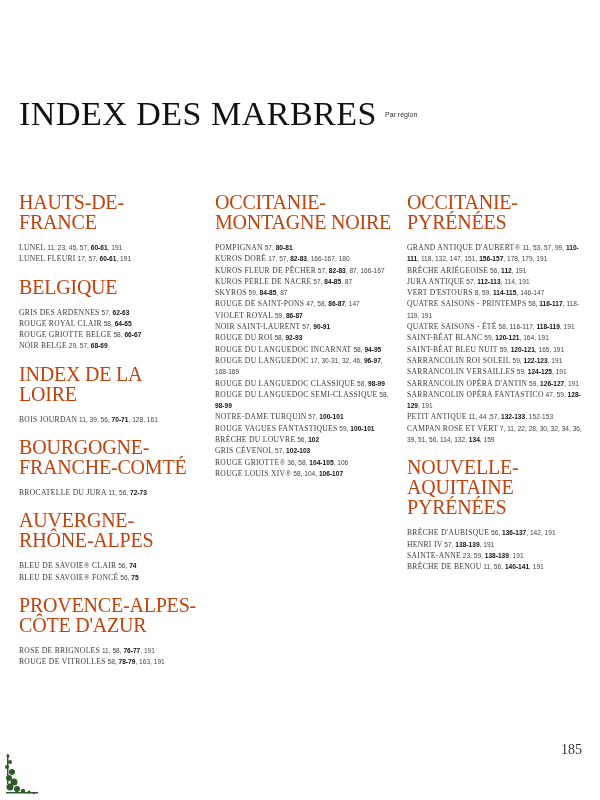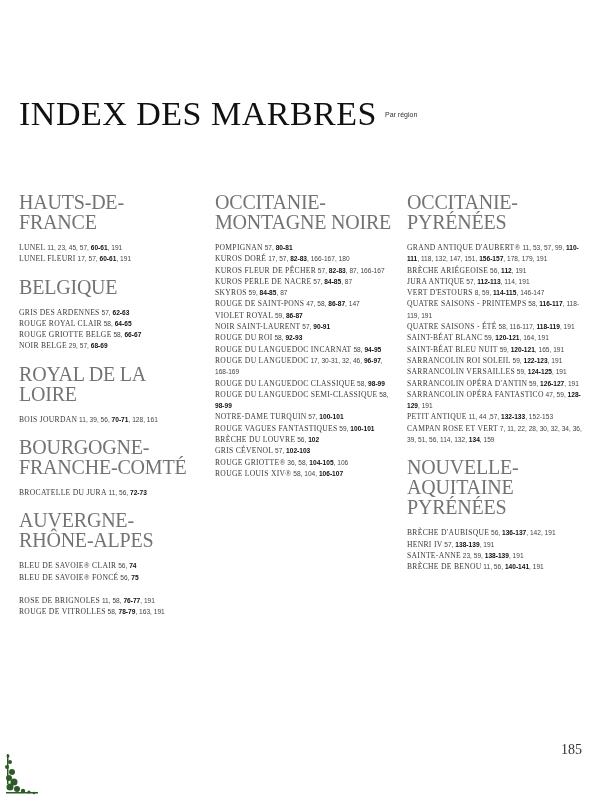--- a/index.html
+++ b/index.html
@@ -14,21 +14,21 @@
   }
   .subtitle {
     font-family: "Liberation Sans", sans-serif; font-size: 7px; margin-left: 8px; color: #333;
   }
   .col { position: absolute; top: 192px; }
   .col1 { left: 19px; width: 180px; }
   .col2 { left: 215px; width: 180px; }
   .col3 { left: 407px; width: 180px; }
   .region {
     font-family: "Liberation Serif", "DejaVu Serif", serif;
-    font-size: 20px; line-height: 20px; color: #737373; margin: 0 0 10px 0; font-weight: normal;
+    font-size: 20px; line-height: 20px; color: #c2410c; margin: 0 0 10px 0; font-weight: normal;
     white-space: pre-line; letter-spacing: -0.2px;
   }
   .section { margin-bottom: 12px; }
   .entry {
     font-size: 7.3px; line-height: 11.3px; color: #333;
   }
   .entry .name {
     font-family: "Liberation Serif", "DejaVu Serif", serif; font-size: 7.6px; letter-spacing: 0.3px; color: #3a3a3a;
   }
   .entry .pg { font-family: "Liberation Sans", sans-serif; font-size: 6.6px; color: #444; }
@@ -54,35 +54,37 @@
       <div class="entry"><span class="name">LUNEL FLEURI</span> <span class="pg">17, 57, </span><span class="pg b">60-61</span><span class="pg">, 191</span></div>
     </div>
     <div class="section">
       <h2 class="region">BELGIQUE</h2>
       <div class="entry"><span class="name">GRIS DES ARDENNES</span> <span class="pg">57, </span><span class="pg b">62-63</span></div>
       <div class="entry"><span class="name">ROUGE ROYAL CLAIR</span> <span class="pg">58, </span><span class="pg b">64-65</span></div>
       <div class="entry"><span class="name">ROUGE GRIOTTE BELGE</span> <span class="pg">58, </span><span class="pg b">66-67</span></div>
       <div class="entry"><span class="name">NOIR BELGE</span> <span class="pg">29, 57, </span><span class="pg b">68-69</span></div>
     </div>
     <div class="section">
-      <h2 class="region">ROYAL DE LA LOIRE</h2>
+      <h2 class="region">INDEX DE LA LOIRE</h2>
       <div class="entry"><span class="name">BOIS JOURDAN</span> <span class="pg">11, 39, 56, </span><span class="pg b">70-71</span><span class="pg">, 128, 161</span></div>
     </div>
     <div class="section">
       <h2 class="region">BOURGOGNE-
 FRANCHE-COMTÉ</h2>
       <div class="entry"><span class="name">BROCATELLE DU JURA</span> <span class="pg">11, 56, </span><span class="pg b">72-73</span></div>
     </div>
     <div class="section">
       <h2 class="region">AUVERGNE-
 RHÔNE-ALPES</h2>
       <div class="entry"><span class="name">BLEU DE SAVOIE® CLAIR</span> <span class="pg">56, </span><span class="pg b">74</span></div>
       <div class="entry"><span class="name">BLEU DE SAVOIE® FONCÉ</span> <span class="pg">56, </span><span class="pg b">75</span></div>
     </div>
     <div class="section">
+      <h2 class="region">PROVENCE-ALPES-
+CÔTE D'AZUR</h2>
       <div class="entry"><span class="name">ROSE DE BRIGNOLES</span> <span class="pg">11, 58, </span><span class="pg b">76-77</span><span class="pg">, 191</span></div>
       <div class="entry"><span class="name">ROUGE DE VITROLLES</span> <span class="pg">58, </span><span class="pg b">78-79</span><span class="pg">, 163, 191</span></div>
     </div>
   </div>
 <div class="col col2">
     <div class="section">
       <h2 class="region">OCCITANIE-
 MONTAGNE NOIRE</h2>
       <div class="entry"><span class="name">POMPIGNAN</span> <span class="pg">57, </span><span class="pg b">80-81</span></div>
       <div class="entry"><span class="name">KUROS DORÉ</span> <span class="pg">17, 57, </span><span class="pg b">82-83</span><span class="pg">, 166-167, 180</span></div>

